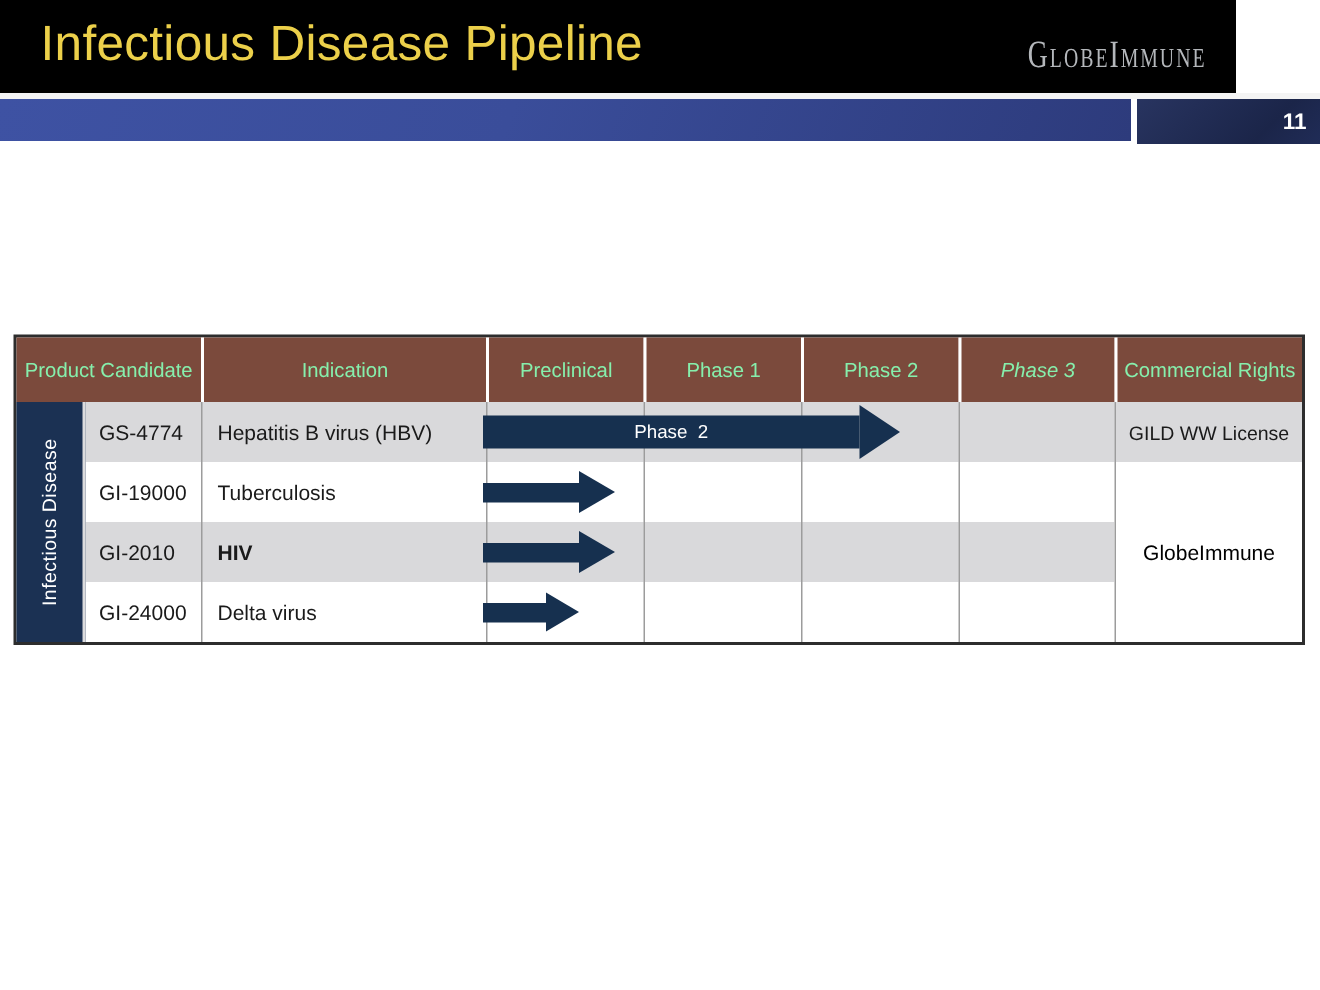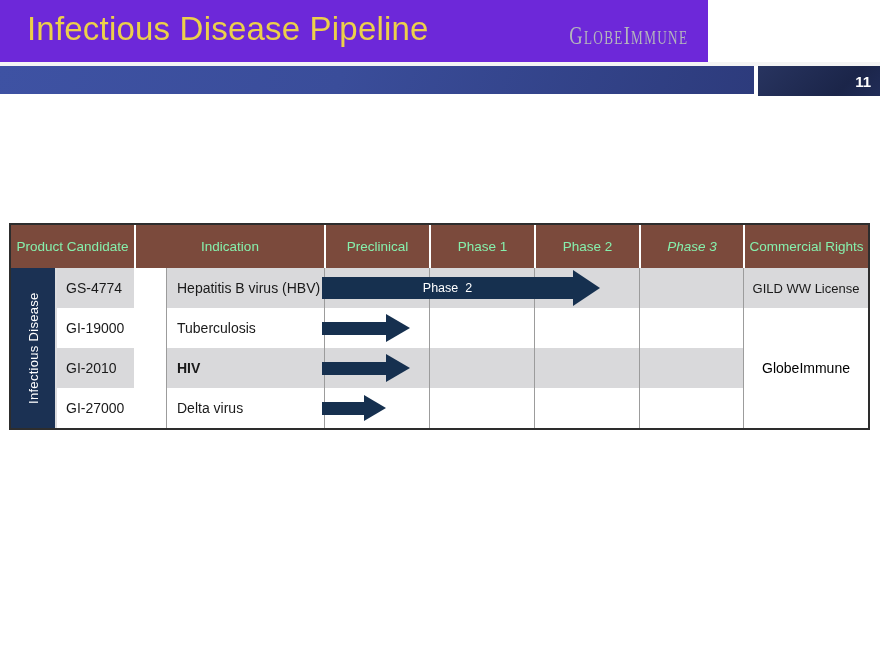--- a/index.html
+++ b/index.html
@@ -4,22 +4,22 @@
 <style>
   html,body { margin:0; padding:0; background:#888; }
   .slide {
     position:relative; width:880px; height:660px; margin:0 auto;
     background:#ffffff; overflow:hidden;
     font-family:"Liberation Sans", sans-serif;
   }
 
   
   .topbar {
-    position:absolute; left:0; top:0; width:708px; height:62px;
-    background:#6d28d9; display:flex; align-items:center;
+    position:absolute; left:0; top:0; width:824px; height:62px;
+    background:#000000; display:flex; align-items:center;
   }
   .slide-title {
     position:absolute; left:27px; top:10px;
     font-size:33px; color:#ecd04a; letter-spacing:0.2px;
   }
   .logo {
     position:absolute; right:20px; top:24px;
     font-family:"Liberation Serif", serif;
     font-variant:small-caps; font-weight:400;
     font-size:21px; color:#b4b7bb; letter-spacing:1.5px;
@@ -62,21 +62,21 @@
   .strip {
     grid-column:1; grid-row:2/6; position:relative;
     background:#1b3153; border-right:2px solid #dcdcde; box-sizing:border-box;
   }
   .strip span {
     position:absolute; inset:0; display:flex; align-items:center; justify-content:center;
     writing-mode:vertical-rl; transform:rotate(180deg);
     color:#ffffff; font-size:13px; letter-spacing:0.3px;
   }
   .cand { padding-left:9px; }
-  .ind  { padding-left:10px;margin-left:32px; }
+  .ind  { padding-left:10px; }
   .rights { justify-content:center; font-size:13px; }
   .merged {
     grid-column:8; grid-row:3/6; background:#ffffff;
     display:flex; align-items:center; justify-content:center;
     font-size:14px; border-left:1px solid #9c9c9c; box-sizing:border-box;
   }
 
   
   .abody {
     position:absolute; background:#16304f; color:#ffffff;
@@ -138,21 +138,21 @@
     <div class="cell gl rowwhite" style="grid-column:6; grid-row:3;"></div>
     <div class="cell gl rowwhite" style="grid-column:7; grid-row:3;"></div>
 
     <div class="cell cand rowgray" style="grid-column:2; grid-row:4;">GI-2010</div>
     <div class="cell ind gl rowgray" style="grid-column:3; grid-row:4;font-weight:bold;">HIV</div>
     <div class="cell gl rowgray" style="grid-column:4; grid-row:4;"></div>
     <div class="cell gl rowgray" style="grid-column:5; grid-row:4;"></div>
     <div class="cell gl rowgray" style="grid-column:6; grid-row:4;"></div>
     <div class="cell gl rowgray" style="grid-column:7; grid-row:4;"></div>
 
-    <div class="cell cand rowwhite" style="grid-column:2; grid-row:5;">GI-27000</div>
+    <div class="cell cand rowwhite" style="grid-column:2; grid-row:5;">GI-24000</div>
     <div class="cell ind gl rowwhite" style="grid-column:3; grid-row:5;">Delta virus</div>
     <div class="cell gl rowwhite" style="grid-column:4; grid-row:5;"></div>
     <div class="cell gl rowwhite" style="grid-column:5; grid-row:5;"></div>
     <div class="cell gl rowwhite" style="grid-column:6; grid-row:5;"></div>
     <div class="cell gl rowwhite" style="grid-column:7; grid-row:5;"></div>
 
     <div class="merged">GlobeImmune</div>
   </div>
 
   <div class="abody a1b">Phase  2</div>

